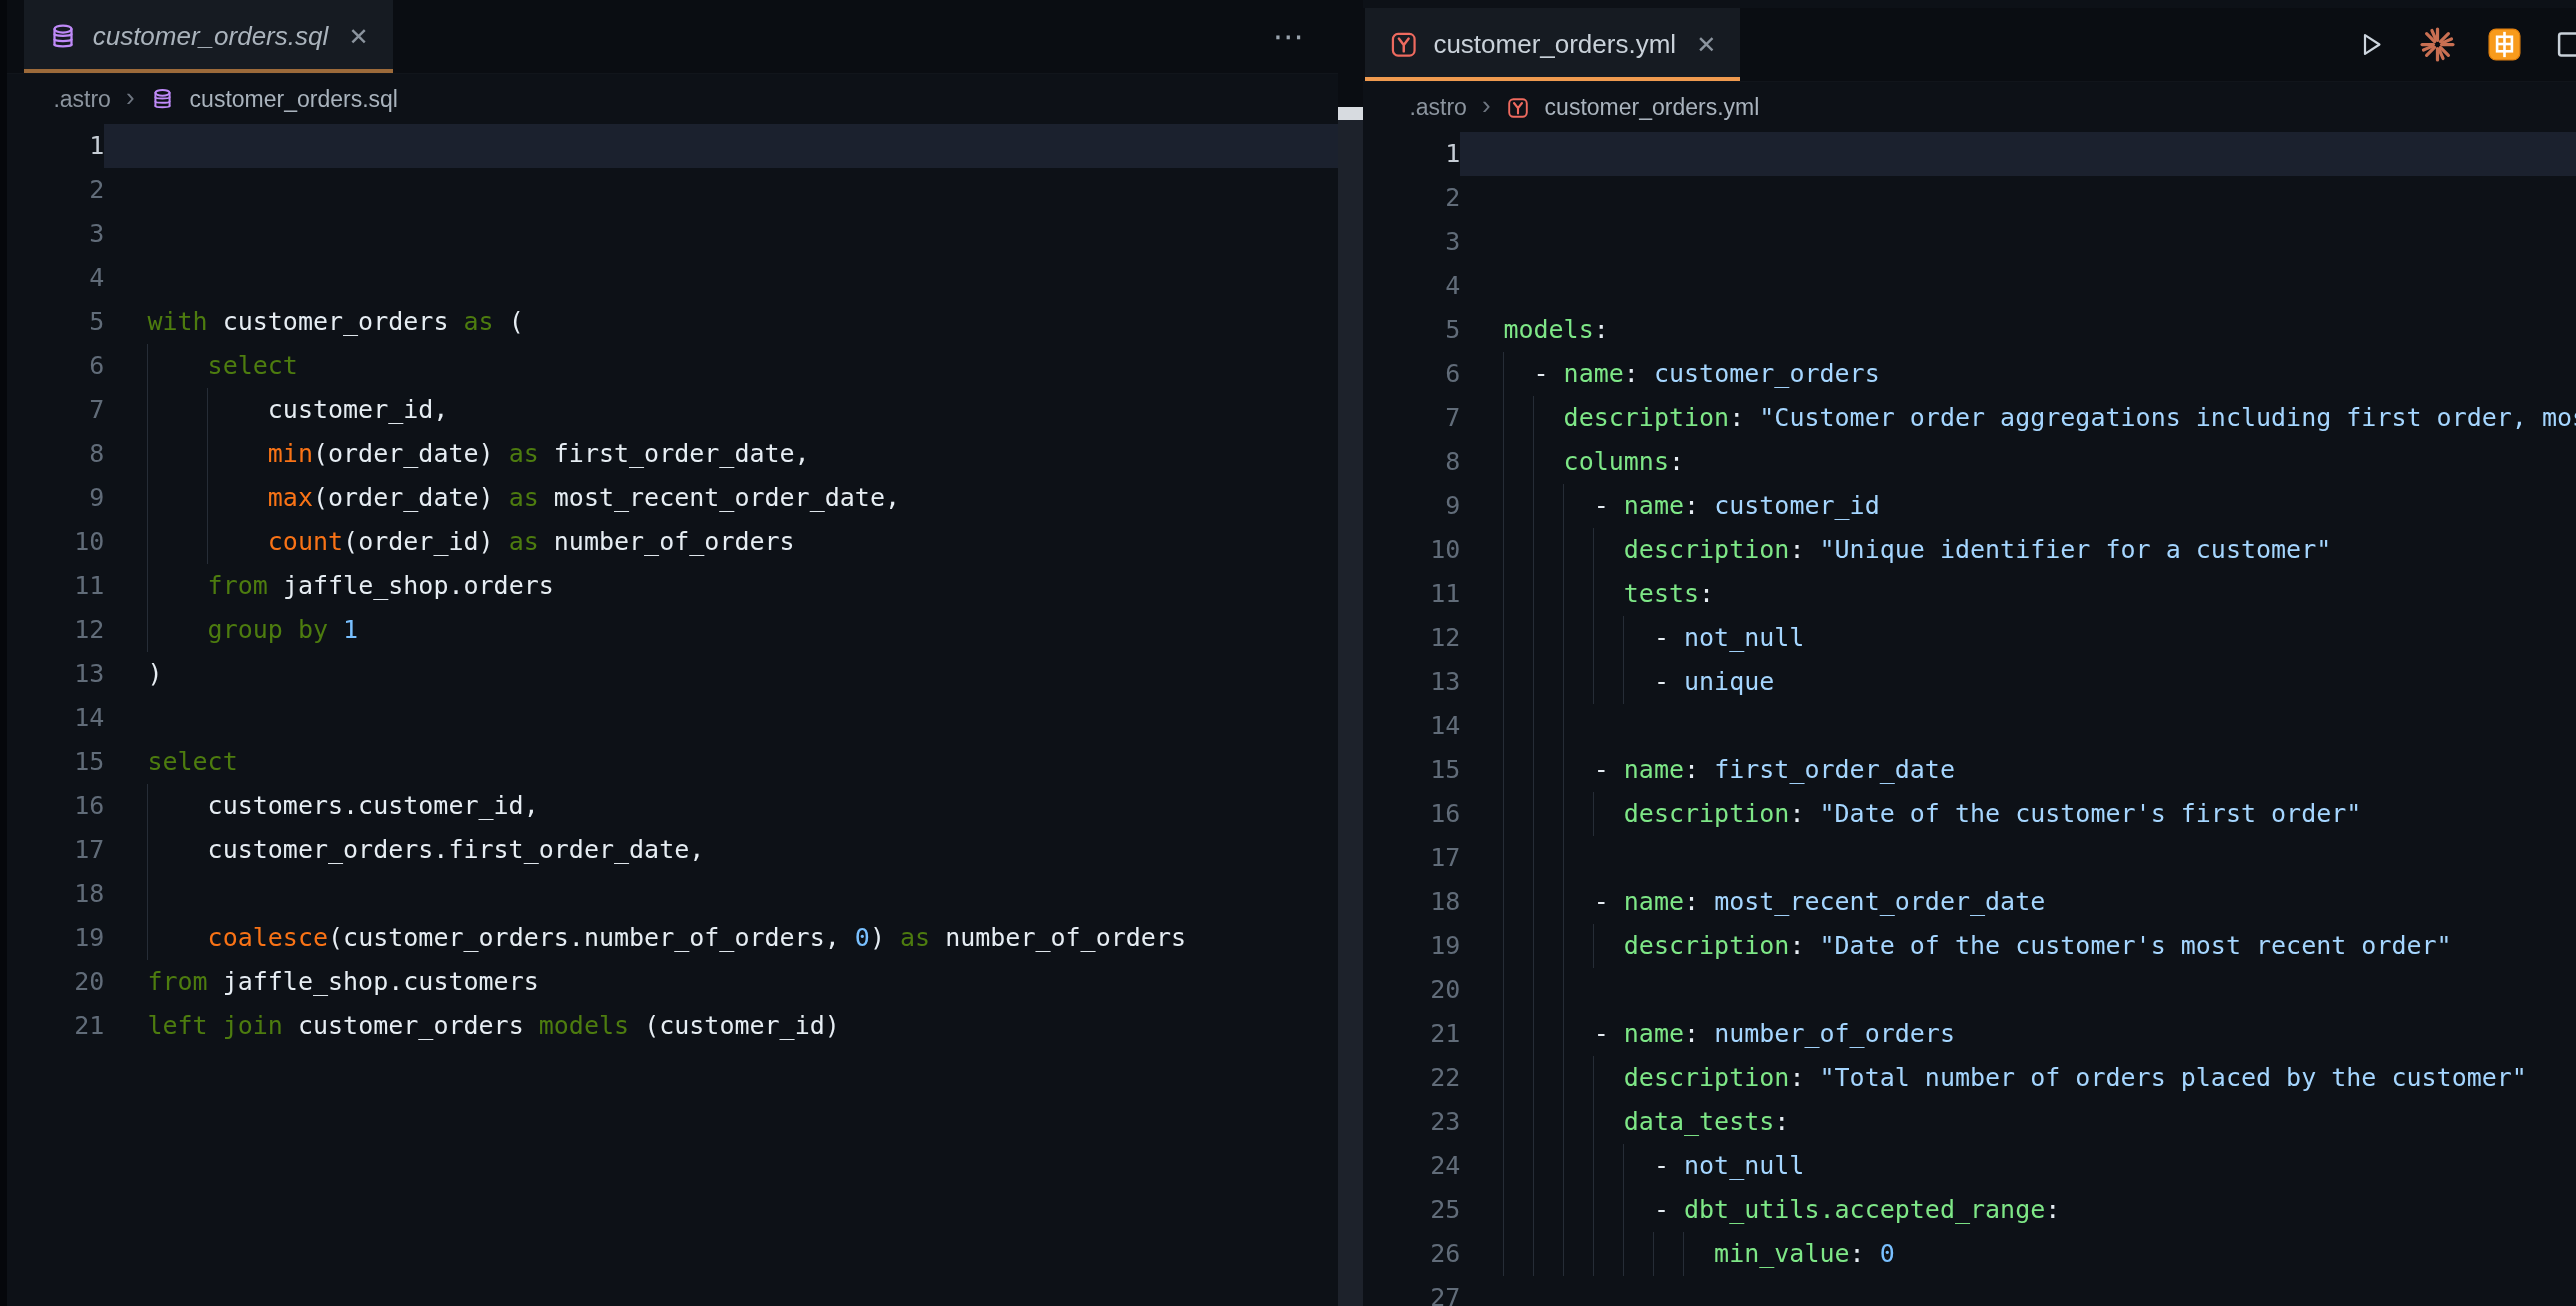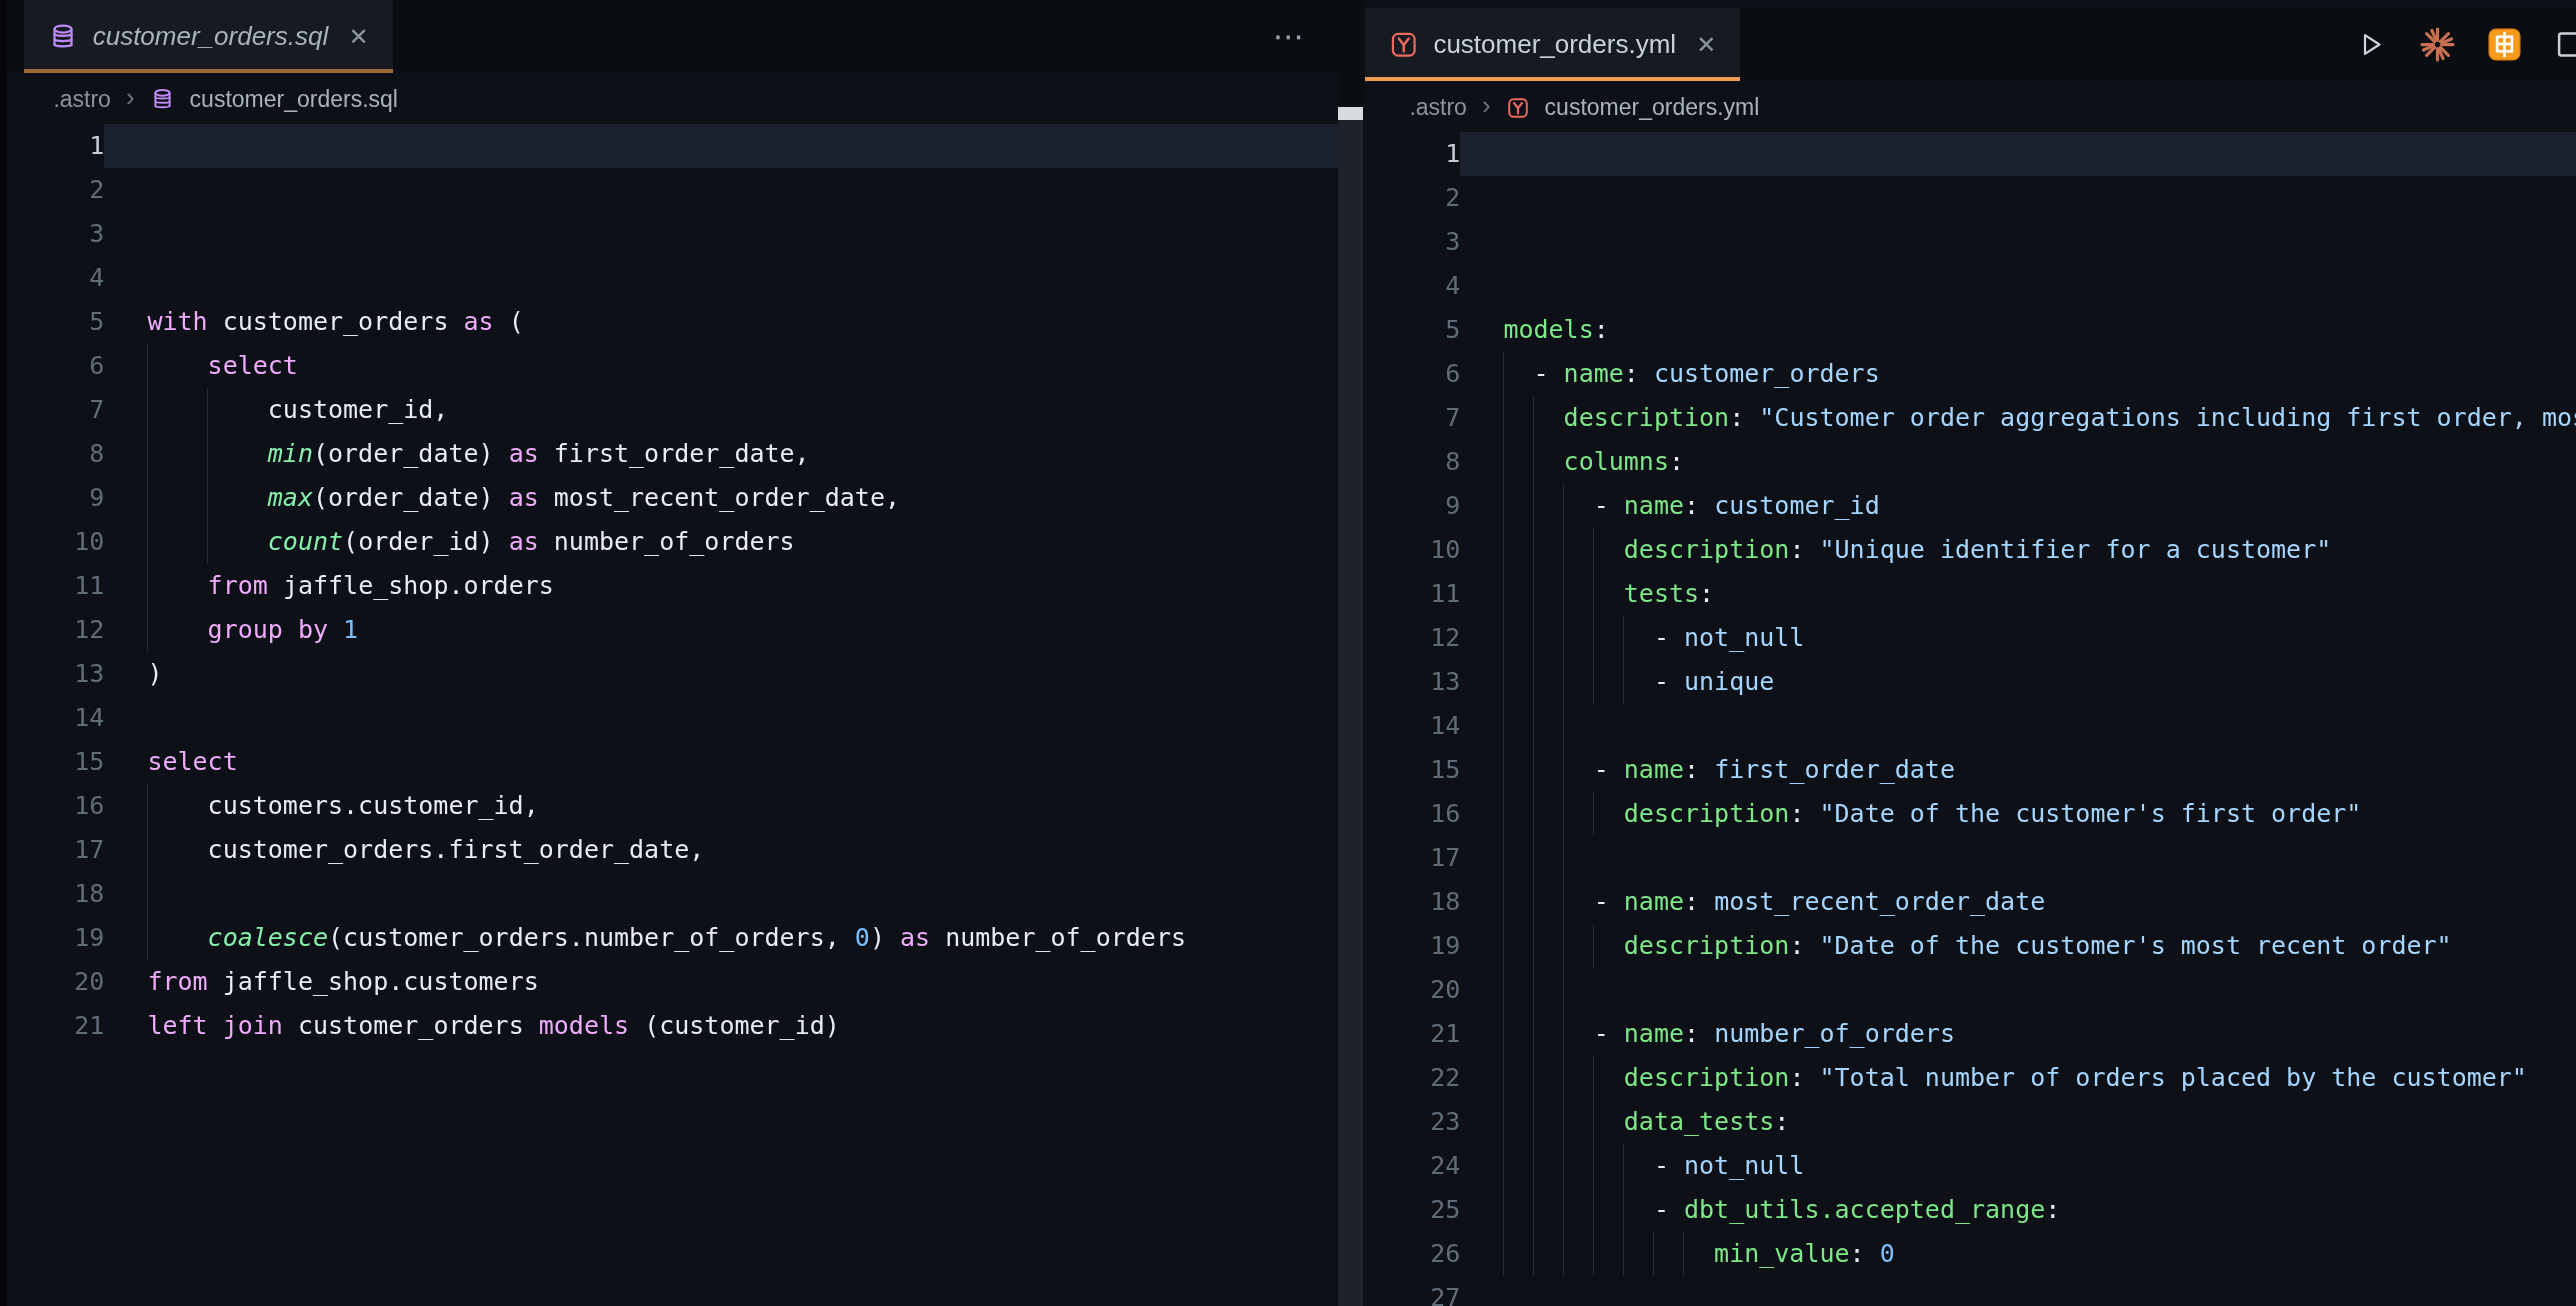--- a/index.html
+++ b/index.html
@@ -40,22 +40,22 @@
   
   .codearea { position:absolute; top:124px; left:0; right:0; bottom:0; overflow:hidden; }
   .line { display:flex; height:44px; line-height:44px;
           font-family:"DejaVu Sans Mono","Liberation Mono",monospace; font-size:25px; white-space:pre; }
   .ln { width:97px; flex:none; text-align:right; color:#616c79; }
   .rest { flex:1; position:relative; padding-left:43px; color:#e6edf3; }
   .line.current .rest { background:#1b212e; }
   .line.current .ln { color:#c6cdd5; }
   .guide { position:absolute; top:0; bottom:0; width:0.9px; background:#262d37; }
 
-  .tok-k { color:#f0abfc; }   
-  .tok-f { color:#86efac;font-style:italic; }   
+  .tok-k { color:#4d7c0f; }   
+  .tok-f { color:#f97316; }   
   .tok-n { color:#79c0ff; }   
   .tok-y { color:#7ee787; }   
   .tok-s { color:#a5d6ff; }   
   .tok-p { color:#e6edf3; }   
 
   
   .vstrip { width:25px; flex:none; position:relative; background:#0a0d12; }
   .vstrip .strip-body { position:absolute; top:107px; left:0; right:0; bottom:0; background:#1d222b; }
   .vstrip .thumb { position:absolute; top:107px; left:0; right:0; height:13px; background:#d7dbe0; }
 

